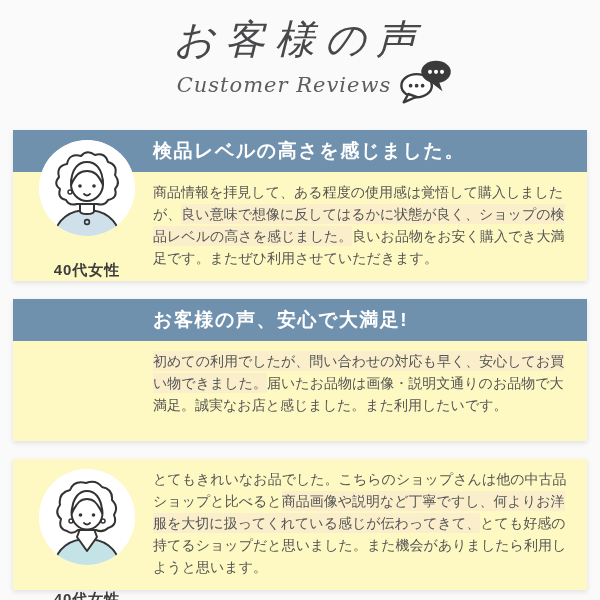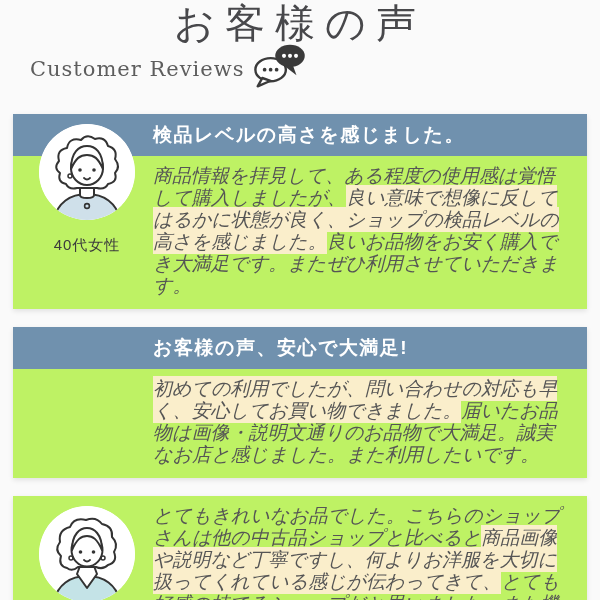--- a/index.html
+++ b/index.html
@@ -10,86 +10,85 @@
     --title-text:#48484b;
     --ink:#3a3a3a;
   }
   *{margin:0;padding:0;box-sizing:border-box;}
   html,body{width:600px;height:600px;}
   body{
     background:var(--page-bg);
     font-family:"Liberation Sans",sans-serif;
     overflow:hidden;
   }
-  .page-header{text-align:center;}
+  .page-header{padding-top:16px;text-align:center;font-style:italic;}
   .page-title{
     font-family:"DejaVu Serif",serif;
     font-size:40px;
     font-weight:500;
     color:var(--title-text);
     letter-spacing:10px;
     line-height:1.15;
   }
   .page-subtitle-row{
-    display:flex;align-items:center;
+    display:flex;align-items:center;justify-content:center;
     margin-top:2px;margin-left:30px;
   }
   .page-subtitle{
     font-family:"DejaVu Serif",serif;
     font-size:21px;
     color:#5d5d5d;
     letter-spacing:1px;
   }
   .bubble-icon{margin-left:4px;margin-top:-6px;}
 
   .card{
     position:relative;
     margin:0 13px 18px;
-    background:#bef264;
+    background:#fef9c3;
     box-shadow:0 2px 5px rgba(0,0,0,0.10);
   }
   .cards{margin-top:24px;}
   .card-header{
     height:42px;
     background:var(--card-header-bg);
     display:flex;align-items:center;
     padding-left:140px;
     color:#ffffff;
     font-size:19px;
     font-weight:bold;
     letter-spacing:1.5px;
   }
   .card-body{
     padding:9px 16px 12px 140px;
-    font-size:19px;
+    font-size:14px;
     line-height:22px;
     color:var(--body-text);
     min-height:100px;
-    font-style:italic;
   }
   .card-body .hl{
     background:var(--highlight);
     padding:2px 0;
   }
   .avatar-wrap{
     position:absolute;
     left:26px;top:10px;
     width:96px;
     text-align:center;
   }
   .avatar-circle{
     width:96px;height:96px;border-radius:50%;
     background:#ffffff;
     overflow:hidden;
     display:block;
   }
   .age-label{
-    margin-top:16px;
+    margin-top:25px;
     font-size:15px;
-    font-weight:400;
+    font-weight:700;
     color:#3c3c3c;
     letter-spacing:1px;
   }
 </style>
 </head>
 <body>
 
 <div class="page-header">
   <div class="page-title">お客様の声</div>
   <div class="page-subtitle-row">

